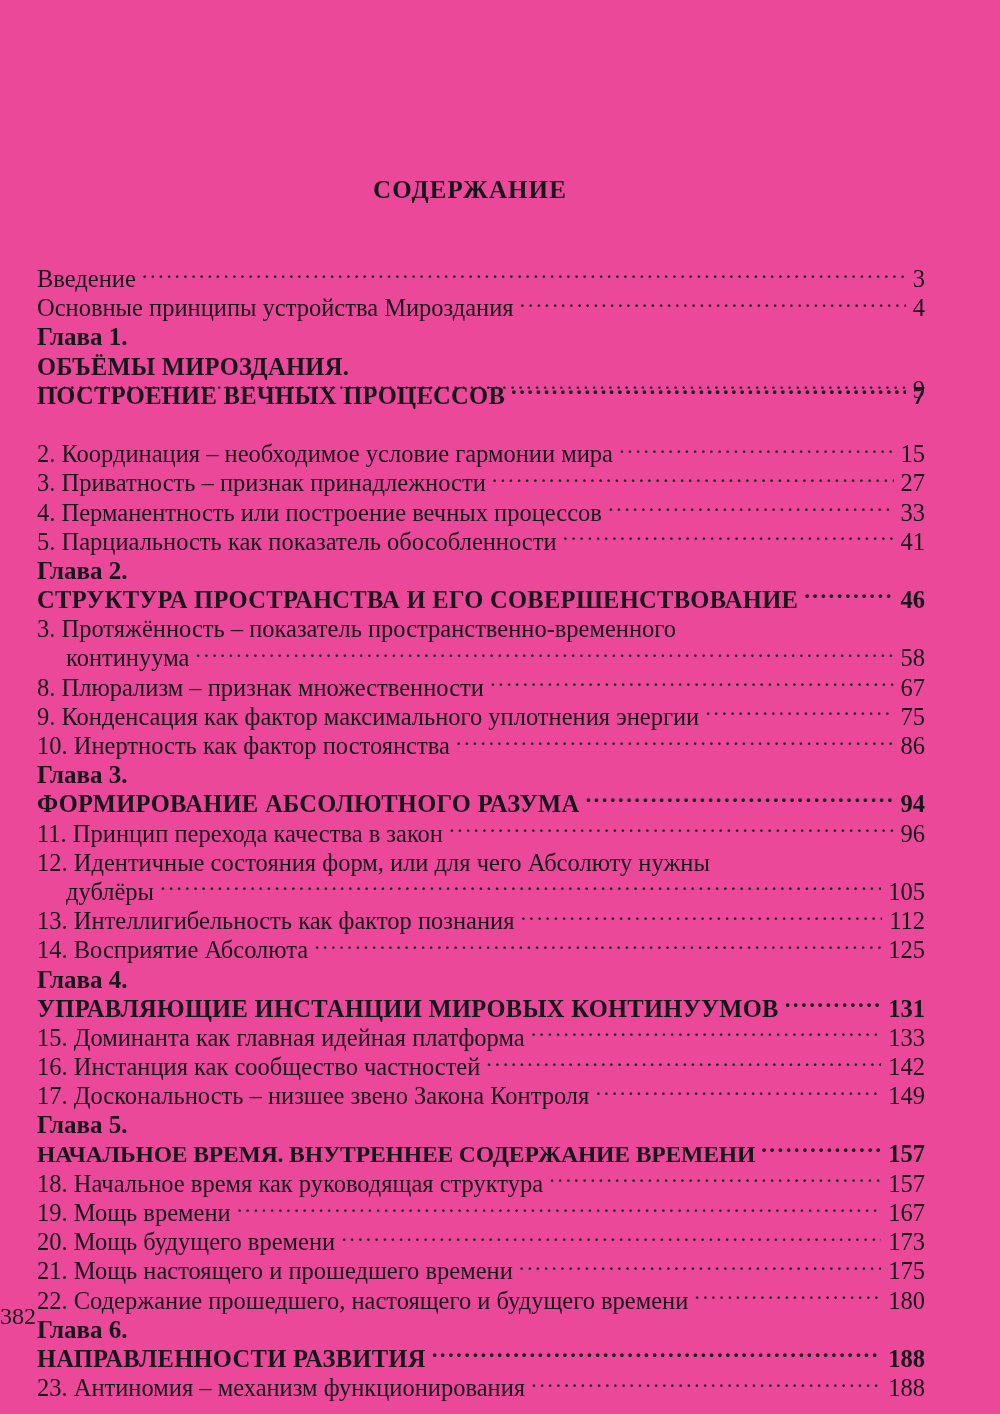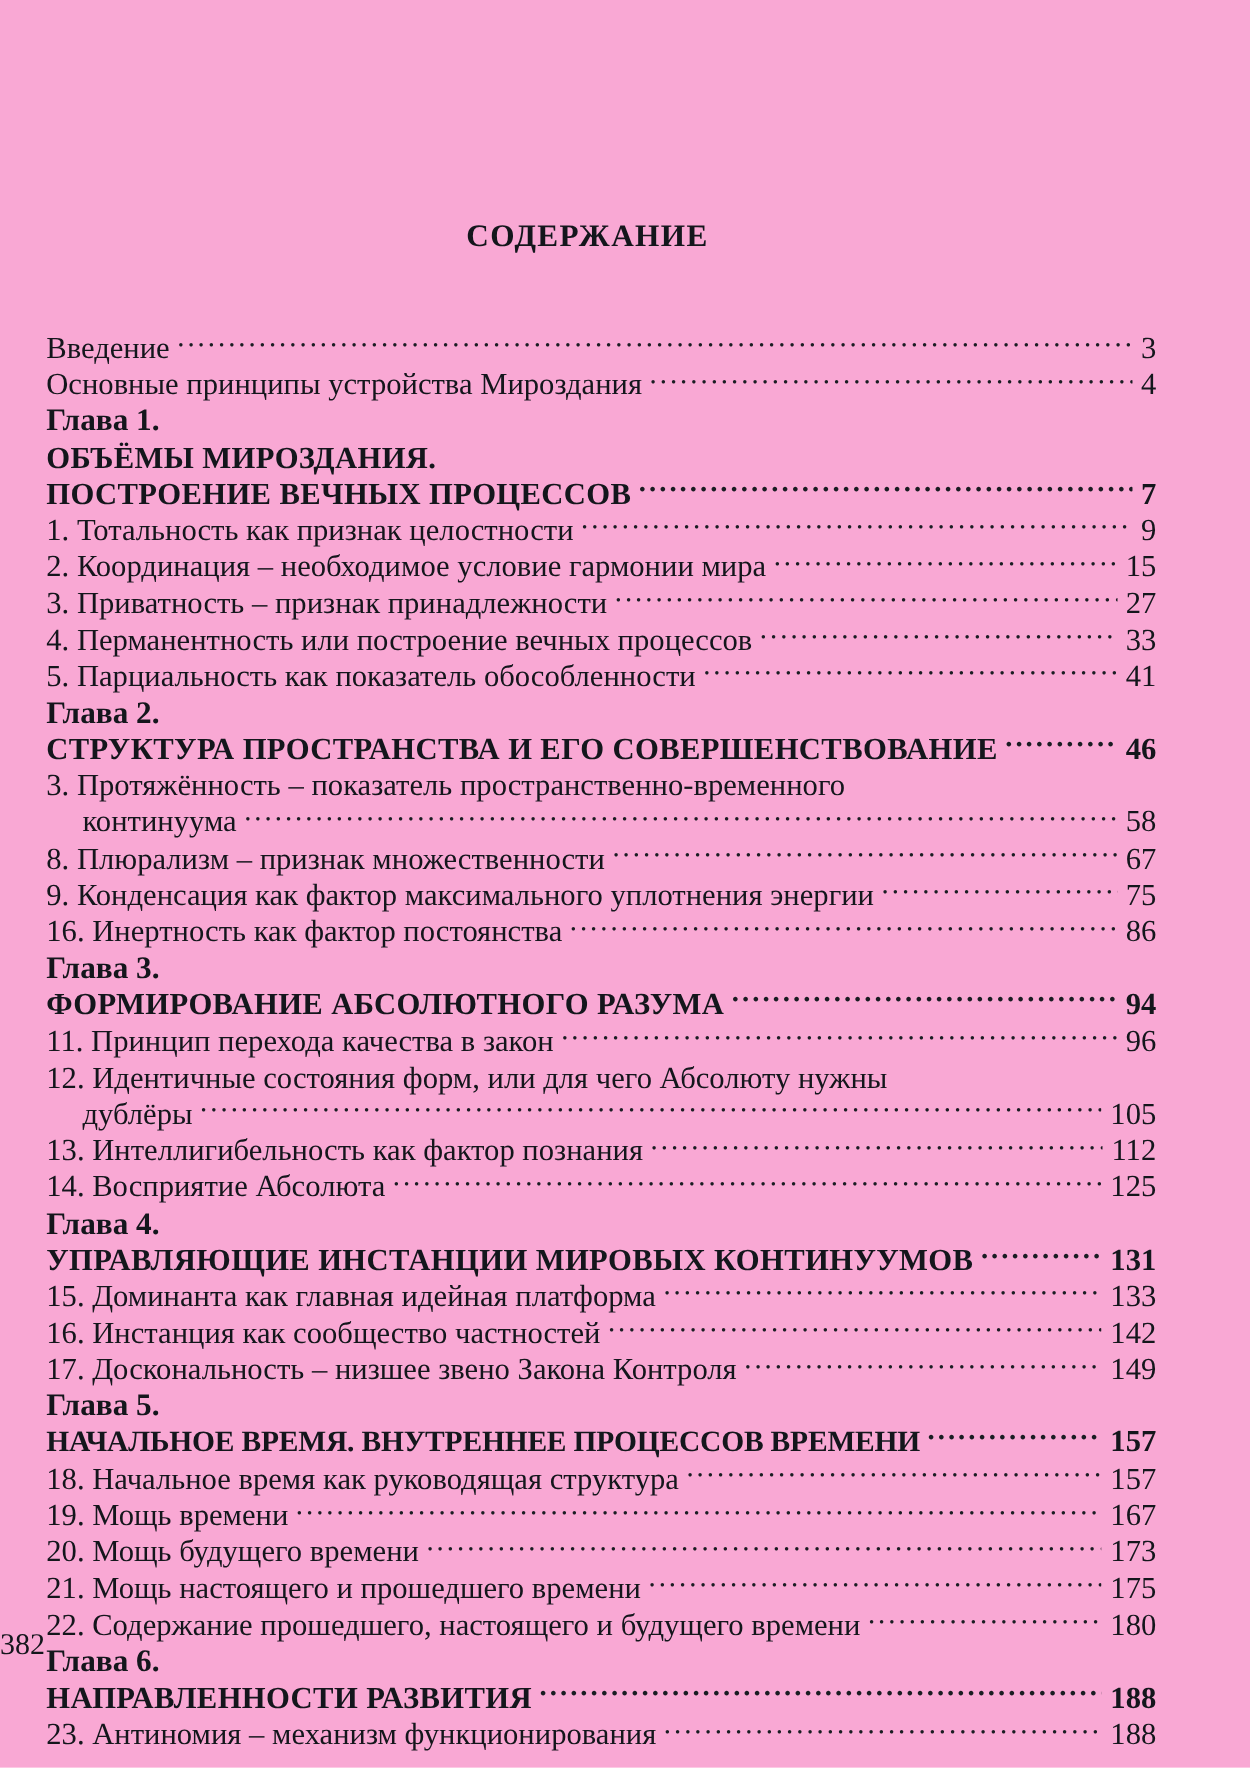--- a/index.html
+++ b/index.html
@@ -14,21 +14,21 @@
     font-family: "Liberation Serif", "DejaVu Serif", serif;
     color: #14161c;
     overflow: hidden;
   }
 
   .page {
     position: absolute;
     left: 0; top: 0;
     width: 1000px;
     height: 1414px;
-    background: #f9a8d4;
+    background: #ec4899;
   }
 
   .toc-title {
     position: absolute;
     left: 0;
     top: 176px;
     width: 940px;
     text-align: center;
     font-size: 25px;
     font-weight: bold;
@@ -149,21 +149,20 @@
         <span class="label">ОБЪЁМЫ  МИРОЗДАНИЯ.</span>
         <span class="leader"></span>
         <span class="pageno"></span>
       </div>
       <div class="row chapter-title">
         <span class="label">ПОСТРОЕНИЕ  ВЕЧНЫХ  ПРОЦЕССОВ</span>
         <span class="leader"></span>
         <span class="pageno">7</span>
       </div>
       <div class="row item">
-        <span class="label">1. Тотальность как признак целостности</span>
         <span class="leader"></span>
         <span class="pageno">9</span>
       </div>
       <div class="row item">
         <span class="label">2. Координация – необходимое условие гармонии мира</span>
         <span class="leader"></span>
         <span class="pageno">15</span>
       </div>
       <div class="row item">
         <span class="label">3. Приватность – признак принадлежности</span>
@@ -204,21 +203,21 @@
         <span class="label">8. Плюрализм – признак множественности</span>
         <span class="leader"></span>
         <span class="pageno">67</span>
       </div>
       <div class="row item">
         <span class="label">9. Конденсация как фактор максимального уплотнения энергии</span>
         <span class="leader"></span>
         <span class="pageno">75</span>
       </div>
       <div class="row item">
-        <span class="label">16. Инертность как фактор постоянства</span>
+        <span class="label">10. Инертность как фактор постоянства</span>
         <span class="leader"></span>
         <span class="pageno">86</span>
       </div>
       <div class="row chapter-label no-leader">
         <span class="label">Глава 3.</span>
         <span class="leader"></span>
         <span class="pageno"></span>
       </div>
       <div class="row chapter-title">
         <span class="label">ФОРМИРОВАНИЕ  АБСОЛЮТНОГО  РАЗУМА</span>
@@ -274,21 +273,21 @@
         <span class="label">17. Доскональность – низшее звено Закона Контроля</span>
         <span class="leader"></span>
         <span class="pageno">149</span>
       </div>
       <div class="row chapter-label no-leader">
         <span class="label">Глава 5.</span>
         <span class="leader"></span>
         <span class="pageno"></span>
       </div>
       <div class="row chapter-title condensed">
-        <span class="label">НАЧАЛЬНОЕ  ВРЕМЯ. ВНУТРЕННЕЕ ПРОЦЕССОВ ВРЕМЕНИ</span>
+        <span class="label">НАЧАЛЬНОЕ  ВРЕМЯ. ВНУТРЕННЕЕ СОДЕРЖАНИЕ ВРЕМЕНИ</span>
         <span class="leader"></span>
         <span class="pageno">157</span>
       </div>
       <div class="row item">
         <span class="label">18. Начальное время как руководящая структура</span>
         <span class="leader"></span>
         <span class="pageno">157</span>
       </div>
       <div class="row item">
         <span class="label">19. Мощь времени</span>

